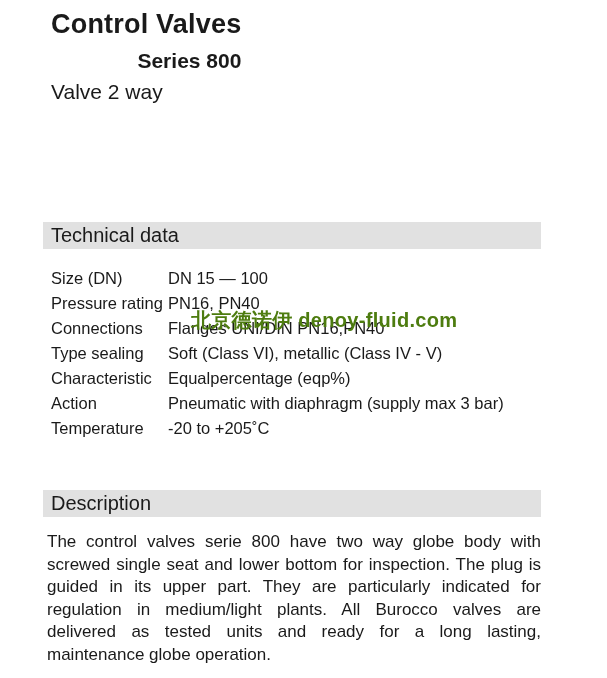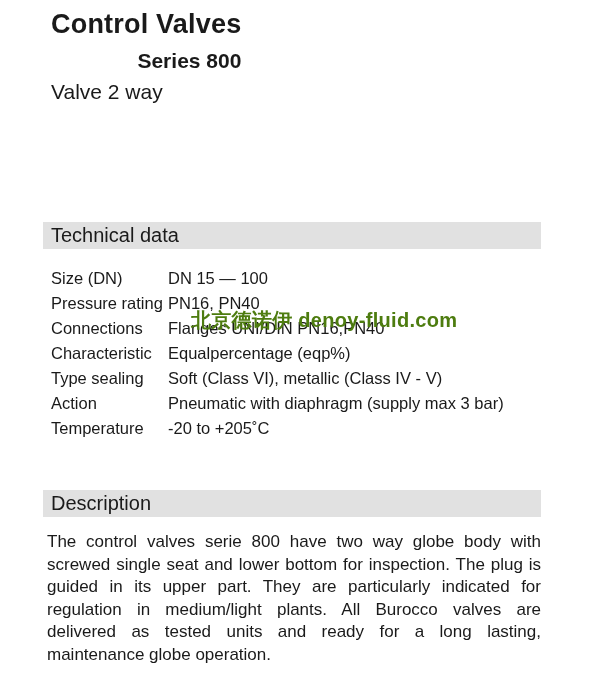--- a/index.html
+++ b/index.html
@@ -127,26 +127,26 @@
     </div>
     <div class="tech-row">
       <div class="tech-label">Pressure rating</div>
       <div class="tech-value">PN16, PN40</div>
     </div>
     <div class="tech-row">
       <div class="tech-label">Connections</div>
       <div class="tech-value">Flanges UNI/DIN PN16,PN40</div>
     </div>
     <div class="tech-row">
+      <div class="tech-label">Type sealing</div>
+      <div class="tech-value">Soft (Class VI), metallic (Class IV - V)</div>
+    </div>
+    <div class="tech-row">
       <div class="tech-label">Characteristic</div>
       <div class="tech-value">Equalpercentage (eqp%)</div>
-    </div>
-    <div class="tech-row">
-      <div class="tech-label">Type sealing</div>
-      <div class="tech-value">Soft (Class VI), metallic (Class IV - V)</div>
     </div>
     <div class="tech-row">
       <div class="tech-label">Action</div>
       <div class="tech-value">Pneumatic with diaphragm (supply max 3 bar)</div>
     </div>
     <div class="tech-row">
       <div class="tech-label">Temperature</div>
       <div class="tech-value">-20 to +205˚C</div>
     </div>
   </div>

